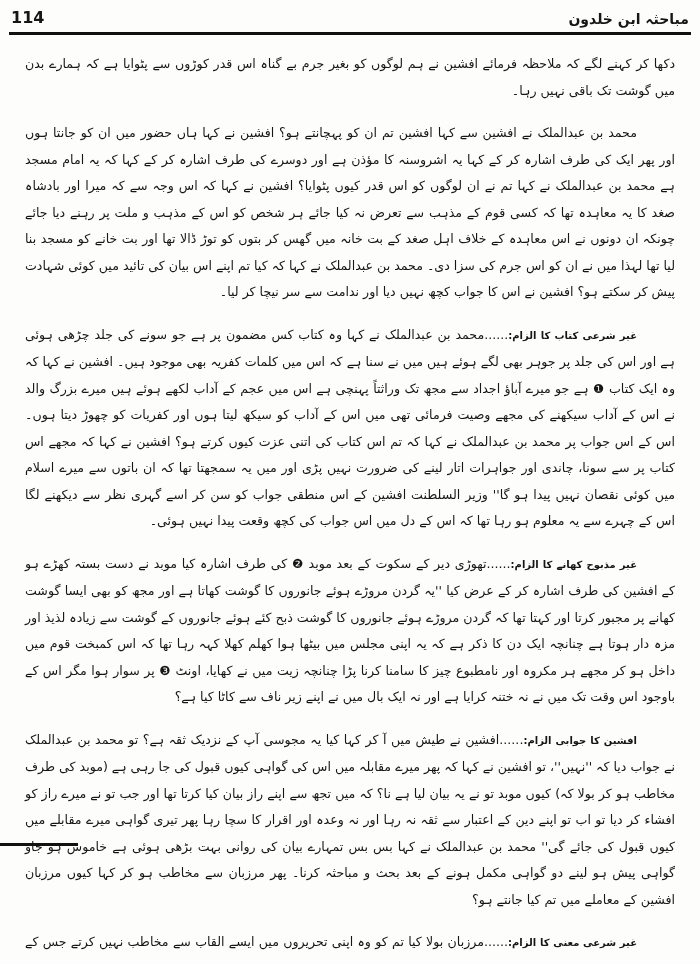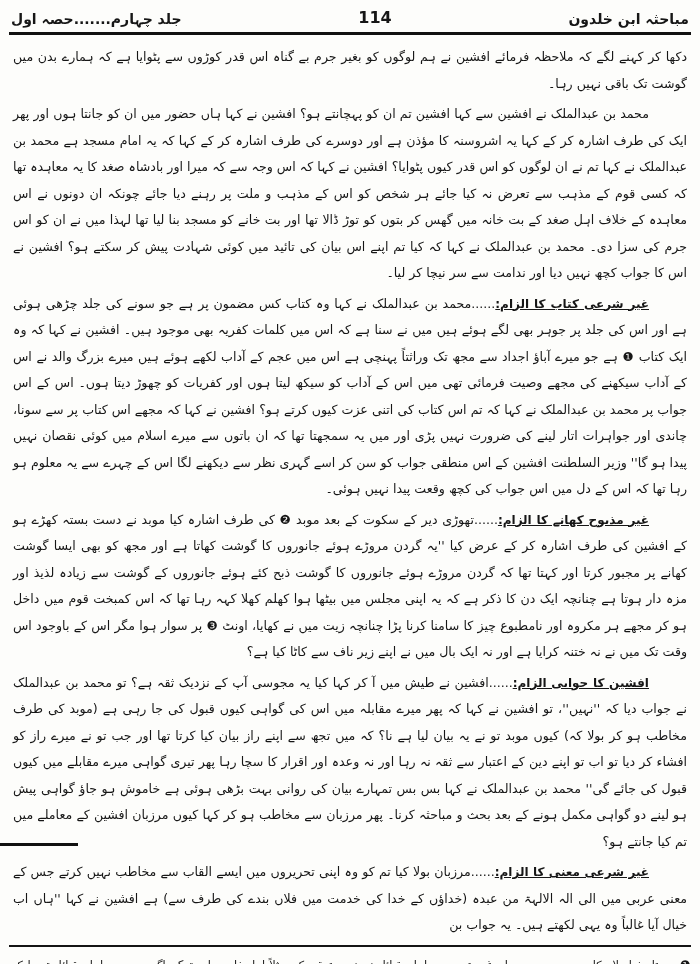--- a/index.html
+++ b/index.html
@@ -12,43 +12,42 @@
   
   .hdr{
     display:flex;justify-content:space-between;align-items:flex-end;
     font-size:14px;font-weight:bold;padding:2px 2px 5px 2px;
   }
   .hdr .title{letter-spacing:0;}
   .hdr .pagenum{font-size:16px;font-weight:bold;transform:translatex(0);}
   .hdr-rule{border:0;border-top:3px solid #111;margin:0 0 9px 0;}
   
   .bodytext{font-size:12.6px;line-height:26.5px;text-align:justify;}
-  .bodytext p{margin:4px;}
+  .bodytext p{margin:16px;}
   .bodytext p.indent{text-indent:38px;}
   .bodytext .h{
-    font-weight:bold;font-size:12px;text-decoration:underline;
+    font-weight:bold;font-size:10px;
   }
   
   .fn-sep{position:relative;border:0;border-top:2px solid #141414;margin:6px 0 6px 0;}
   .fn-sep-thick{
     position:absolute;left:0;top:843px;width:78px;height:3px;background:#111;
   }
   .footnotes{font-size:11.3px;line-height:24.5px;text-align:justify;}
   .footnotes p{margin:0 0 2px 0;padding-right:30px;text-indent:-30px;}
   .footnotes .mk{font-size:12px;}
 </style>
 </head>
 <body>
 
 <div class="page">
 
   <div class="hdr">
     <span class="title">مباحثہ ابن خلدون</span>
     <span class="pagenum">114</span>
-    <span class="vol">جلد چہارم.......حصہ اول</span>
   </div>
   <hr class="hdr-rule">
 
   <div class="bodytext">
     <p><span>دکھا کر کہنے لگے کہ ملاحظہ فرمائے افشین نے ہم لوگوں کو بغیر جرم بے گناہ اس قدر کوڑوں سے پٹوایا ہے کہ ہمارے بدن میں گوشت تک باقی نہیں رہا۔</span></p>
 
     <p class="indent"><span>محمد بن عبدالملک نے افشین سے کہا افشین تم ان کو پہچانتے ہو؟ افشین نے کہا ہاں حضور میں ان کو جانتا ہوں اور پھر ایک کی طرف اشارہ کر کے کہا یہ اشروسنہ کا مؤذن ہے اور دوسرے کی طرف اشارہ کر کے کہا کہ یہ امام مسجد ہے محمد بن عبدالملک نے کہا تم نے ان لوگوں کو اس قدر کیوں پٹوایا؟ افشین نے کہا کہ اس وجہ سے کہ میرا اور بادشاہ صغد کا یہ معاہدہ تھا کہ کسی قوم کے مذہب سے تعرض نہ کیا جائے ہر شخص کو اس کے مذہب و ملت پر رہنے دیا جائے چونکہ ان دونوں نے اس معاہدہ کے خلاف اہل صغد کے بت خانہ میں گھس کر بتوں کو توڑ ڈالا تھا اور بت خانے کو مسجد بنا لیا تھا لہذا میں نے ان کو اس جرم کی سزا دی۔ محمد بن عبدالملک نے کہا کہ کیا تم اپنے اس بیان کی تائید میں کوئی شہادت پیش کر سکتے ہو؟ افشین نے اس کا جواب کچھ نہیں دیا اور ندامت سے سر نیچا کر لیا۔</span></p>
 
     <p class="indent"><span class="h">غیر شرعی کتاب کا الزام:</span><span>......محمد بن عبدالملک نے کہا وہ کتاب کس مضمون پر ہے جو سونے کی جلد چڑھی ہوئی ہے اور اس کی جلد پر جوہر بھی لگے ہوئے ہیں میں نے سنا ہے کہ اس میں کلمات کفریہ بھی موجود ہیں۔ افشین نے کہا کہ وہ ایک کتاب ❶ ہے جو میرے آباؤ اجداد سے مجھ تک وراثتاً پہنچی ہے اس میں عجم کے آداب لکھے ہوئے ہیں میرے بزرگ والد نے اس کے آداب سیکھنے کی مجھے وصیت فرمائی تھی میں اس کے آداب کو سیکھ لیتا ہوں اور کفریات کو چھوڑ دیتا ہوں۔ اس کے اس جواب پر محمد بن عبدالملک نے کہا کہ تم اس کتاب کی اتنی عزت کیوں کرتے ہو؟ افشین نے کہا کہ مجھے اس کتاب پر سے سونا، چاندی اور جواہرات اتار لینے کی ضرورت نہیں پڑی اور میں یہ سمجھتا تھا کہ ان باتوں سے میرے اسلام میں کوئی نقصان نہیں پیدا ہو گا'' وزیر السلطنت افشین کے اس منطقی جواب کو سن کر اسے گہری نظر سے دیکھنے لگا اس کے چہرے سے یہ معلوم ہو رہا تھا کہ اس کے دل میں اس جواب کی کچھ وقعت پیدا نہیں ہوئی۔</span></p>
 

